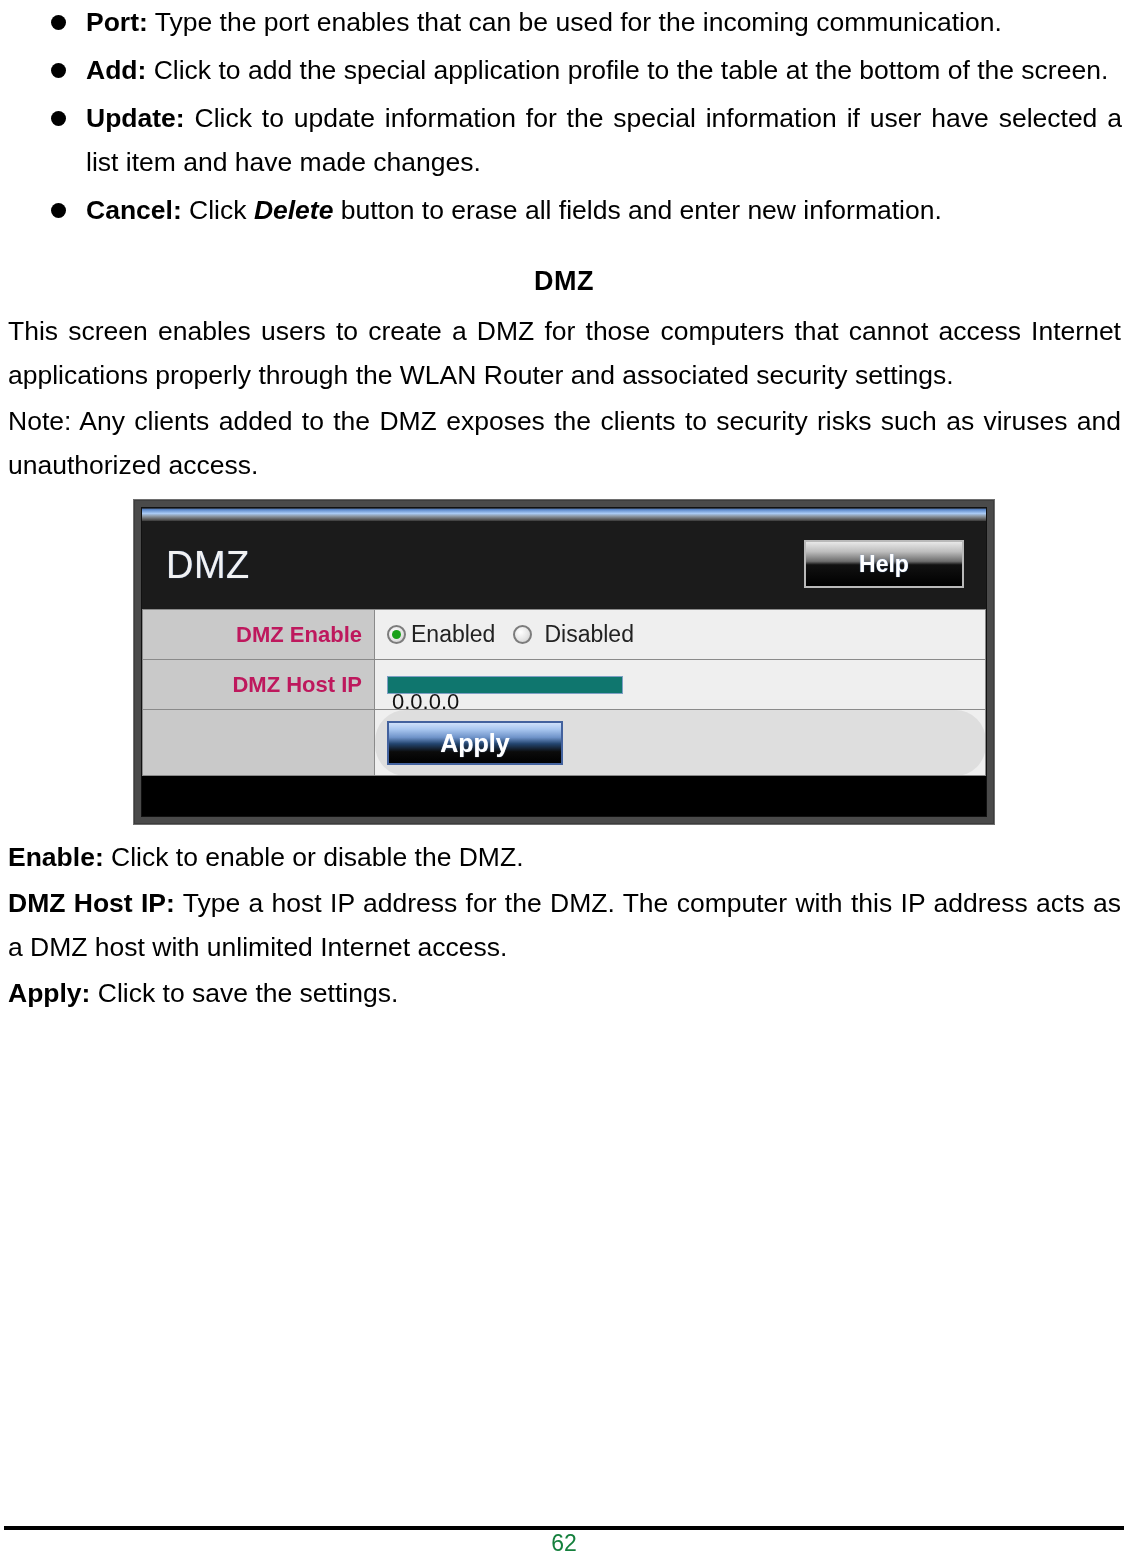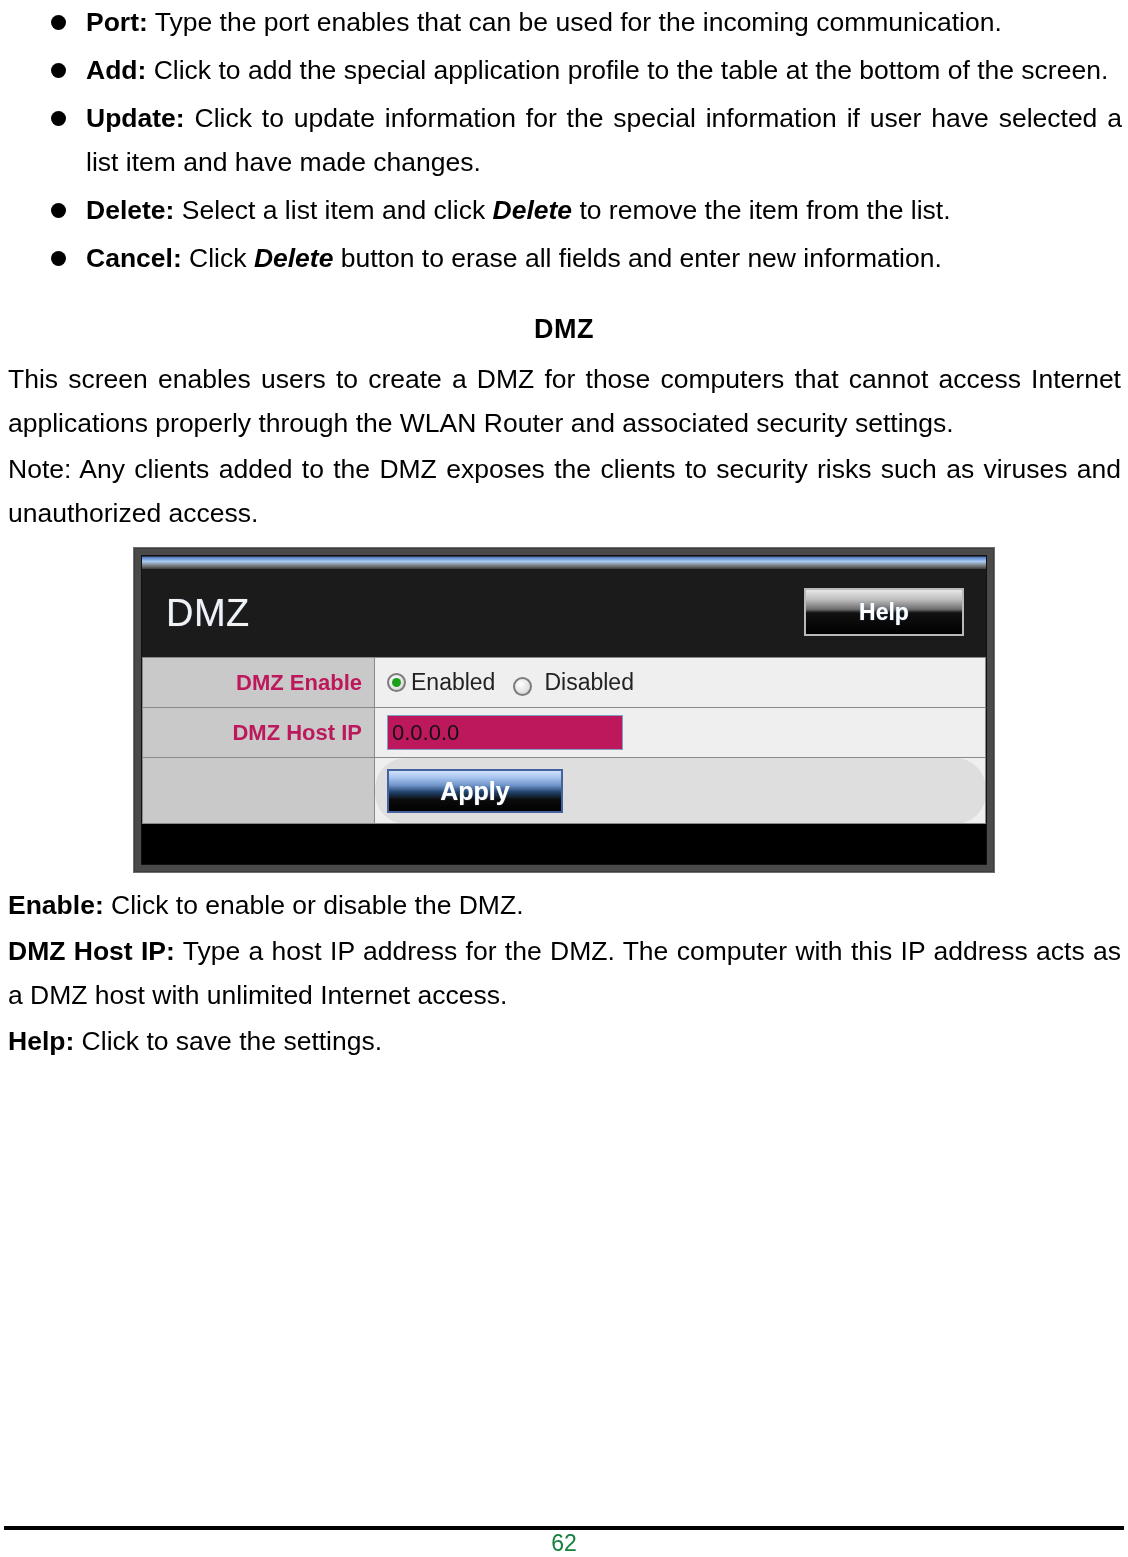--- a/index.html
+++ b/index.html
@@ -186,33 +186,33 @@
   .radio.checked::after {
     content: "";
     position: absolute;
     left: 3px;
     top: 3px;
     width: 9px;
     height: 9px;
     border-radius: 50%;
     background: #19a119;
   }
-  .radio-group .opt2 { margin-left: 18px; display: flex; align-items: flex-end; }
+  .radio-group .opt2 { margin-left: 18px; display: flex; align-items: center; }
   .radio-group .opt1 { display: flex; align-items: center; text-align: center; }
   .radio-group .opt2 .radio { margin-right: 12px; }
 
   .ip-input {
     width: 236px;
-    height: 35px;
+    height: 18px;
     border: 1px solid #7e9fc4;
-    background: #be185d;
+    background: #0f766e;
     font-family: "Liberation Sans", sans-serif;
     font-size: 22px;
     color: #111;
-    padding: 0 4px;
+    padding: 8px 4px;
     box-sizing: border-box;
     line-height: 33px;
   }
 
   .apply-btn {
     width: 176px;
     height: 44px;
     border: 2px solid #43629e;
     background: linear-gradient(to bottom, #cfe1fa 0%, #a8c6ef 16%, #6f93c9 36%, #23456f 52%, #0b0b0b 72%, #000000 100%);
     color: #ffffff;
@@ -270,24 +270,20 @@
     <li class="bullet-item">
       <span class="dot"></span>
       <b>Add:</b><span> Click to add the special application profile to the table at the bottom of the screen.</span>
     </li>
 
     <li class="bullet-item">
       <span class="dot"></span>
       <b>Update:</b><span> Click to update information for the special information if user have selected a list item and have made changes.</span>
     </li>
 
-    <li class="bullet-item">
-      <span class="dot"></span>
-      <b>Delete:</b><span> Select a list item and click </span><i>Delete</i><span> to remove the item from the list.</span>
-    </li>
 
     <li class="bullet-item">
       <span class="dot"></span>
       <b>Cancel:</b><span> Click </span><i>Delete</i><span> button to erase all fields and enter new information.</span>
     </li>
 
   </ul>
 
   <div class="section-heading">DMZ</div>
 
@@ -339,21 +335,21 @@
 
         <div class="shot-footer"></div>
 
       </div>
     </div>
   </div>
 
   <div class="defs">
     <p class="para"><b>Enable:</b><span> Click to enable or disable the DMZ.</span></p>
     <p class="para"><b>DMZ Host IP:</b><span> Type a host IP address for the DMZ. The computer with this IP address acts as a DMZ host with unlimited Internet access.</span></p>
-    <p class="para last-left"><b>Help:</b><span> Click to save the settings.</span></p>
+    <p class="para last-left"><b>Apply:</b><span> Click to save the settings.</span></p>
   </div>
 
   <div class="page-footer">
     <div class="footer-rule"></div>
     <div class="page-num">62</div>
   </div>
 
 </div>
 
 </body></html>

